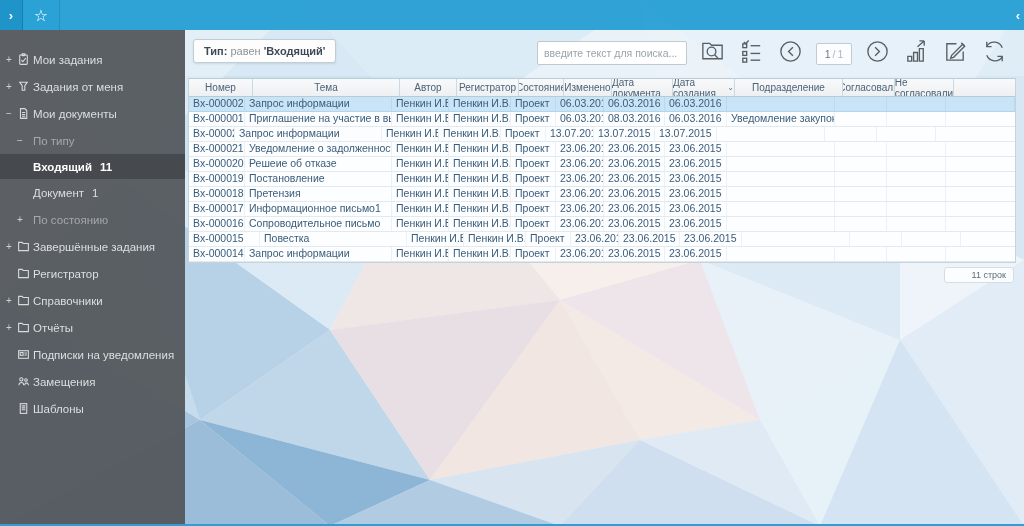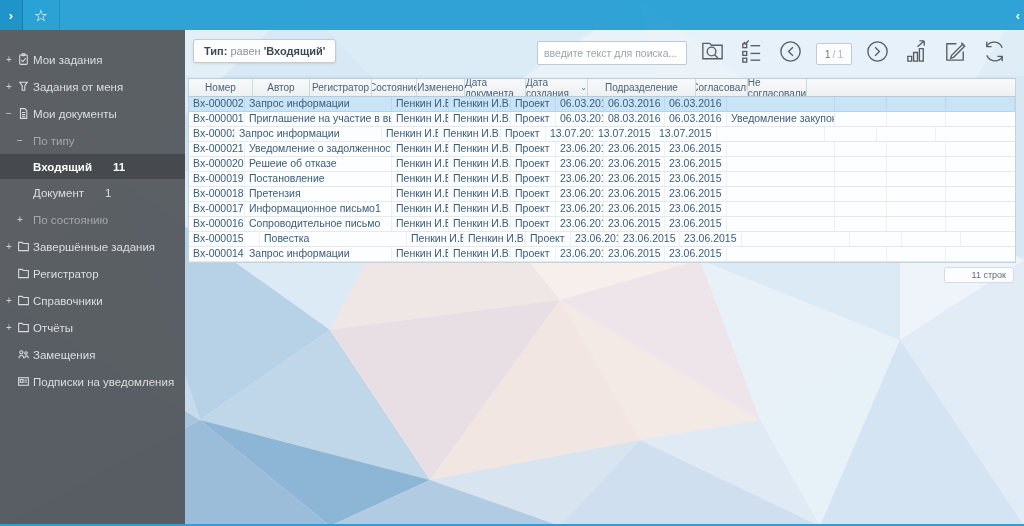--- a/index.html
+++ b/index.html
@@ -18,21 +18,21 @@
     border-left:1px solid rgba(10,90,125,.2);border-right:1px solid rgba(10,90,125,.2);cursor:pointer;}
   .tb-right{position:absolute;right:4px;top:0;height:30px;display:flex;align-items:center;
     color:#fff;font-size:13px;font-weight:bold;cursor:pointer;}
   
   .sidebar{position:absolute;left:0;top:30px;bottom:2px;width:185px;
     background:rgba(83,87,91,.94);z-index:2;padding-top:16px;box-sizing:border-box;}
   .side-item{display:flex;align-items:center;height:27px;color:#dddfe1;font-size:11.5px;cursor:pointer;white-space:nowrap;}
   .side-item .slot1{width:11px;padding-left:6px;font-size:10px;color:#cfd1d3;text-align:left;flex:none;}
   .side-item .slot2{width:16px;flex:none;display:flex;align-items:center;justify-content:flex-start;font-size:10px;color:#cfd1d3;}
   .side-item .lbl{margin-left:0;}
-  .side-item .cnt{margin-left:21px;}
+  .side-item .cnt{margin-left:8px;}
   .side-item.dim{color:#a6a8ab;}
   .side-item.selected{background:#46494d;color:#fff;font-weight:bold;height:25px;}
   .sicon{width:13px;height:13px;stroke:#d8dadc;fill:none;stroke-width:1;}
   
   .main{position:absolute;left:185px;top:30px;right:0;bottom:2px;z-index:1;}
   .band{position:absolute;left:0;top:0;right:0;height:46px;background:rgba(238,247,252,.35);}
   .filter-chip{position:absolute;left:8px;top:9px;background:#fdfdfd;border:1px solid #c2ccd3;
     border-radius:3px;padding:5px 10px;font-size:11px;color:#8b949b;box-shadow:0 1px 2px rgba(70,100,120,.15);cursor:pointer;}
   .filter-chip b{color:#3d4a55;}
   .toolbar{position:absolute;right:16px;top:8px;display:flex;align-items:flex-end;gap:12px;}
@@ -230,33 +230,42 @@
             <svg class="sicon">
               <use href="#folder-icon"></use>
             </svg>
           </span>
           <span class="lbl">Отчёты</span>
         </div>
         <div class="side-item">
           <span class="slot1"></span>
           <span class="slot2">
             <svg class="sicon">
+              <use href="#subscriptions-icon"></use>
+            </svg>
+          </span>
+          <span class="lbl">Подписки на уведомления</span>
+        </div>
+        <div class="side-item">
+          <span class="slot1"></span>
+          <span class="slot2">
+            <svg class="sicon">
               <use href="#substitutions-icon"></use>
             </svg>
           </span>
           <span class="lbl">Замещения</span>
         </div>
         <div class="side-item">
           <span class="slot1"></span>
           <span class="slot2">
             <svg class="sicon">
-              <use href="#subscriptions-icon"></use>
-            </svg>
-          </span>
-          <span class="lbl">Подписки на уведомления</span>
+              <use href="#templates-icon"></use>
+            </svg>
+          </span>
+          <span class="lbl">Шаблоны</span>
         </div>
       </div>
   </div>
 
   <div class="main">
     <div class="band"></div>
 
     <div class="filter-chip">
       <b>Тип:</b>
       <span>равен</span>
@@ -307,20 +316,23 @@
           <path d="M6 18a9 9 0 0 0 16 1.5"></path>
           <path d="M22 24v-5h-5"></path>
       </svg>
     </div>
 
     <div class="grid">
       <div class="thead">
           <div class="th" style="width: 64px;">
             <span>Номер</span>
           </div>
+          <div class="th" style="width: 147px;">
+            <span>Тема</span>
+          </div>
           <div class="th" style="width: 57px;">
             <span>Автор</span>
           </div>
           <div class="th" style="width: 62px;">
             <span>Регистратор</span>
           </div>
           <div class="th" style="width: 45px;">
             <span>Состояние</span>
           </div>
           <div class="th" style="width: 48px;">

